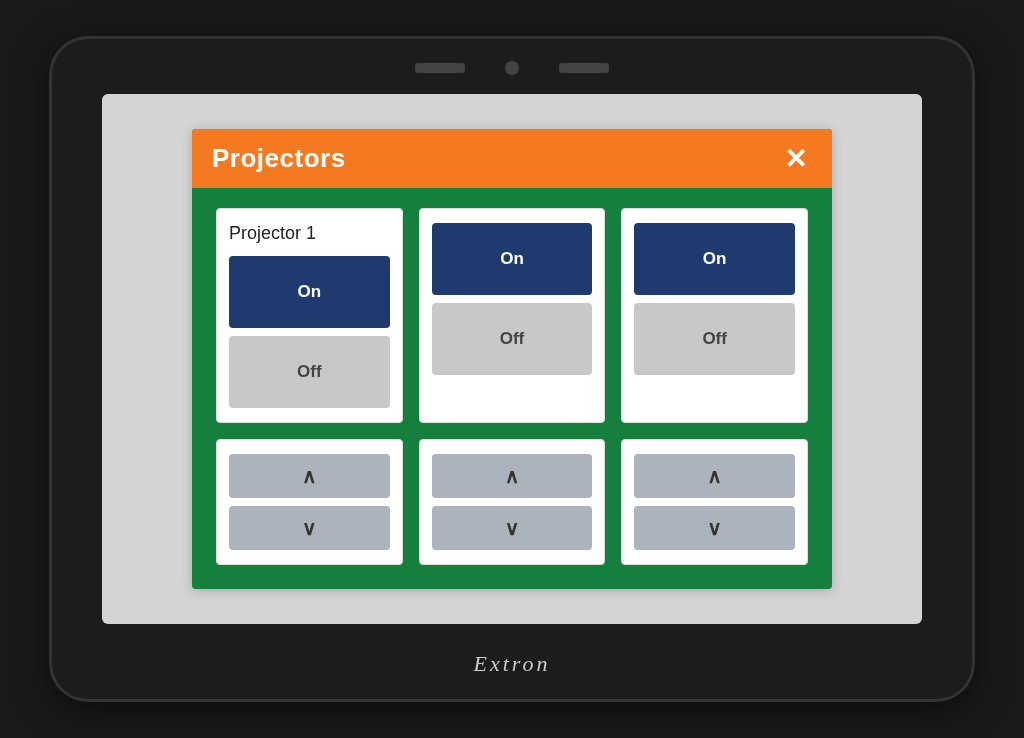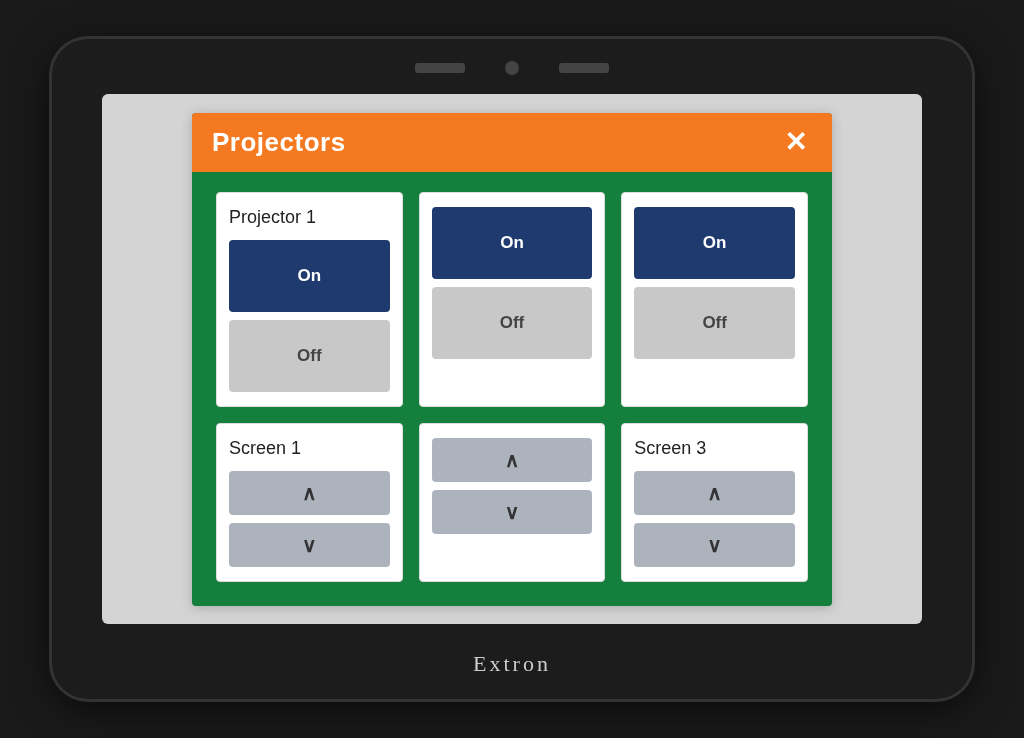--- a/index.html
+++ b/index.html
@@ -154,20 +154,21 @@
       display: flex;
       justify-content: center;
       align-items: center;
       width: 100%;
     }
 
     .brand-label {
       color: #ccc;
       font-size: 22px;
       font-family: 'Georgia', serif;
+      font-style: italic;
       letter-spacing: 3px;
     }
   </style>
 </head>
 <body>
 
 <div class="device-outer">
   <div class="device-top-bar">
     <div class="device-speaker"></div>
     <div class="device-camera"></div>
@@ -192,32 +193,30 @@
           <button class="btn btn-on">On</button>
           <button class="btn btn-off">Off</button>
         </div>
 
         <div class="control-card">
           <button class="btn btn-on">On</button>
           <button class="btn btn-off">Off</button>
         </div>
 
         <div class="control-card">
-          <span class="card-label">Screen 1</span>
           <button class="btn btn-screen">∧</button>
           <button class="btn btn-screen">∨</button>
         </div>
 
         <div class="control-card">
           <button class="btn btn-screen">∧</button>
           <button class="btn btn-screen">∨</button>
         </div>
 
         <div class="control-card">
-          <span class="card-label">Screen 3</span>
           <button class="btn btn-screen">∧</button>
           <button class="btn btn-screen">∨</button>
         </div>
 
       </div>
     </div>
   </div>
 
   <div class="device-bottom">
     <span class="brand-label">Extron</span>

